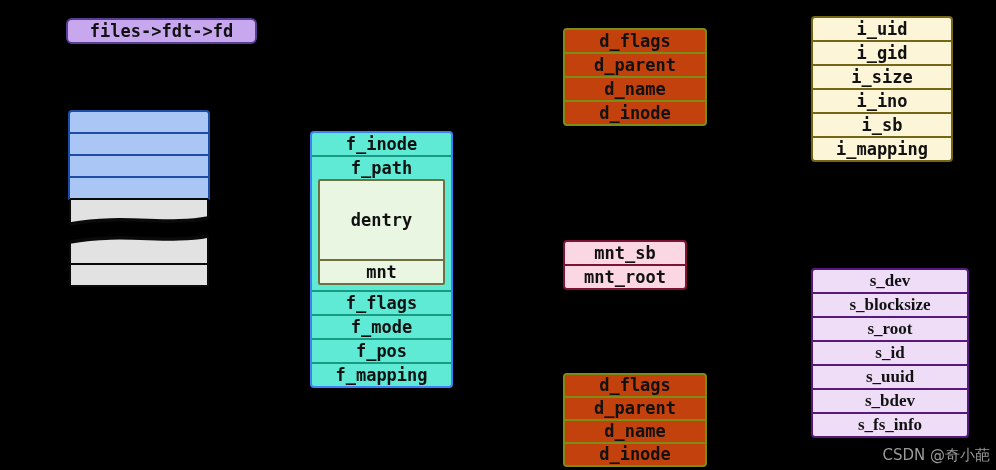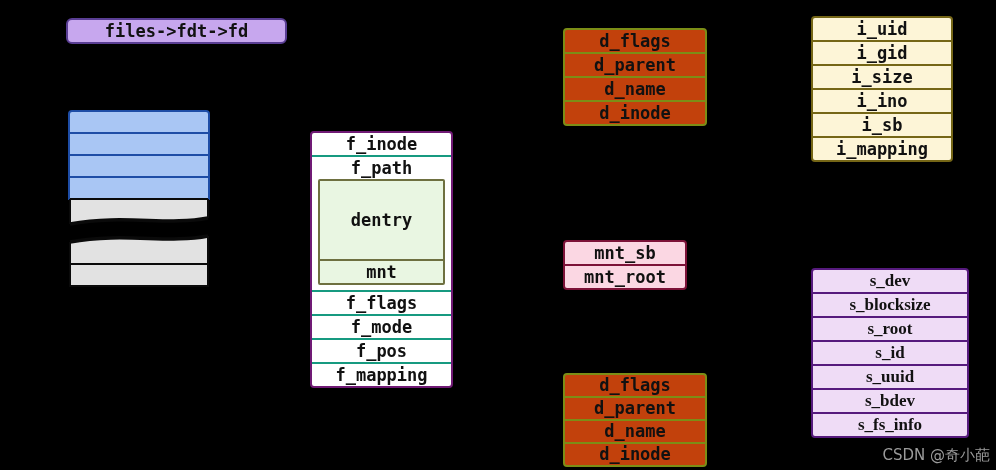--- a/index.html
+++ b/index.html
@@ -2,38 +2,38 @@
 <html><head>
 <meta charset="utf-8">
 <style>
   html,body{margin:0;padding:0;background:#000;}
   .canvas{
     position:relative;width:996px;height:470px;background:#000000;overflow:hidden;
     font-family:"DejaVu Sans Mono","Liberation Mono",monospace;color:#111;
   }
   
   .files-label{
-    position:absolute;left:66px;top:18px;width:221px;height:26px;box-sizing:border-box;
+    position:absolute;left:66px;top:18px;width:191px;height:26px;box-sizing:border-box;
     background:#c7a7ee;border:2px solid #5a3e94;border-radius:6px;
     text-align:center;line-height:22px;font-size:17px;font-weight:bold;
   }
   
   .fd-stack{position:absolute;left:68px;top:110px;width:142px;}
   .fd-blue{height:24px;background:#a9c6f4;border:2px solid #1e4da6;box-sizing:border-box;margin-top:-2px;}
   .fd-blue:first-child{margin-top:0;border-radius:4px 4px 0 0;}
   .fd-torn{display:block;margin-top:-2px;}
   
   .sbox{
     position:absolute;box-sizing:border-box;border-radius:4px;
     font-size:17px;font-weight:bold;text-align:center;
   }
   .sbox .row{height:22px;line-height:22px;border-top:2px solid transparent;}
   .sbox .row:first-child{border-top:none;}
   
-  .file-box{background:#ffffff;border:2px solid #701a75;}
+  .file-box{background:#5eead4;border:2px solid #3b82f6;}
   .file-box .row{border-top-color:#169a80;}
   .nested-path{
     margin:0 6px 5px 6px;background:#e9f6e2;border:2px solid #6e7040;border-radius:2px;
   }
   .nested-path .nrow{height:22px;line-height:22px;margin-top:28px;}
   .nested-path .nrow + .nrow{border-top:2px solid #6e7040;}
   
   .dentry-box{background:#c2410c;border:2px solid #7c8d16;}
   .dentry-box .row{border-top-color:#7c8d16;}
   .dentry-box.compact .row{height:21px;line-height:21px;}

